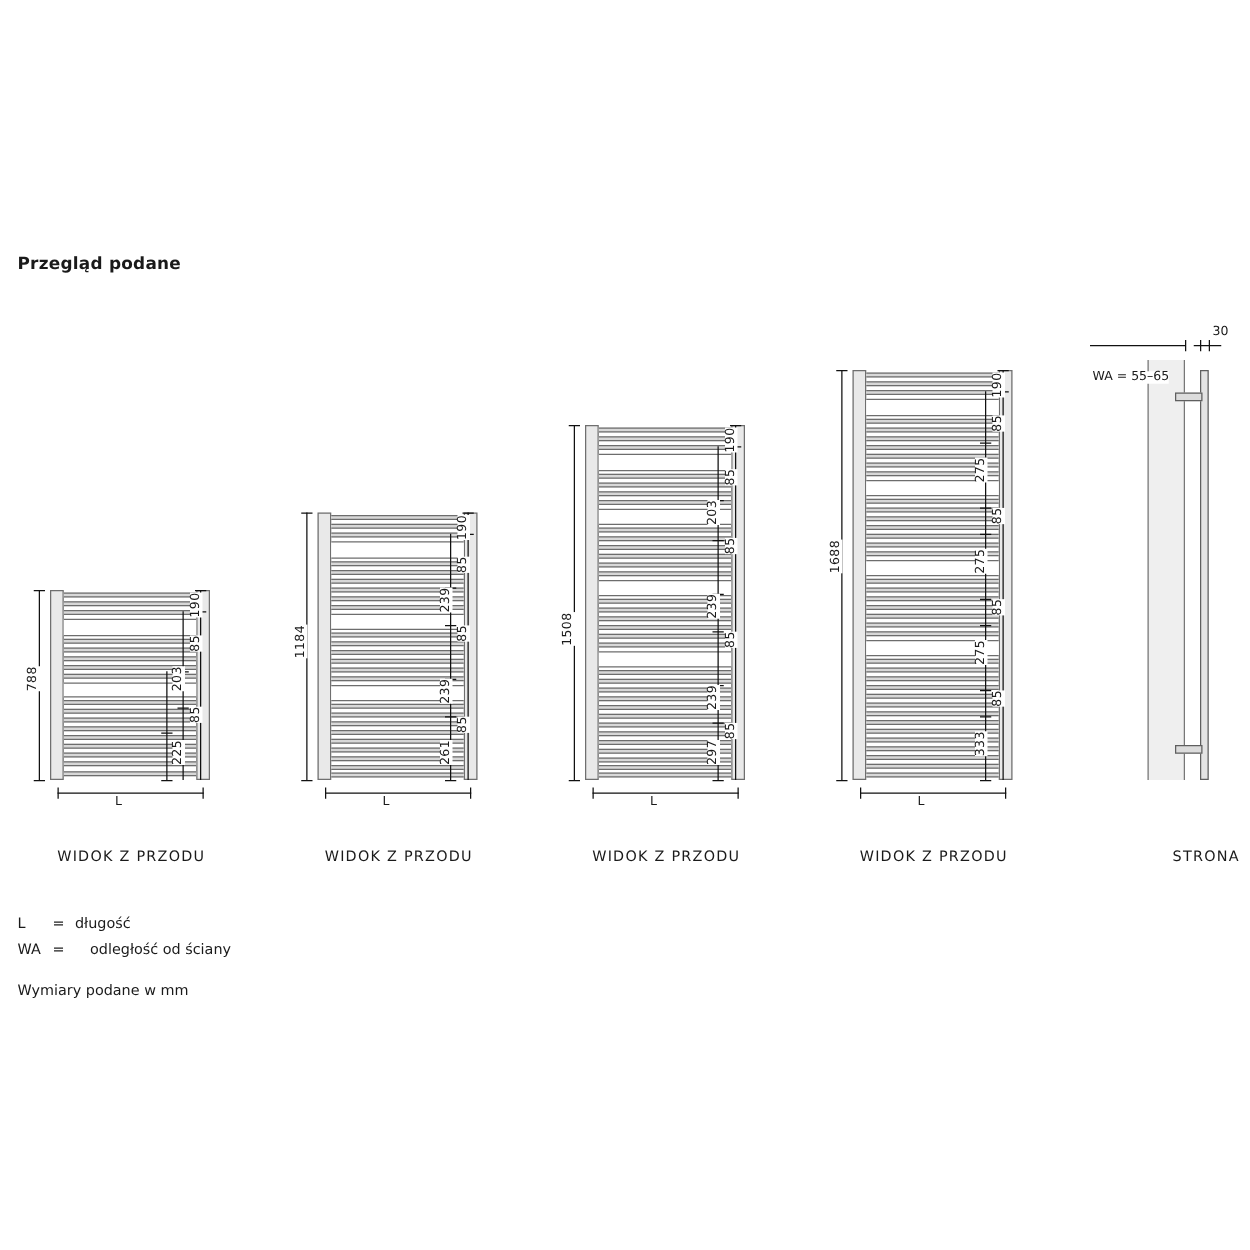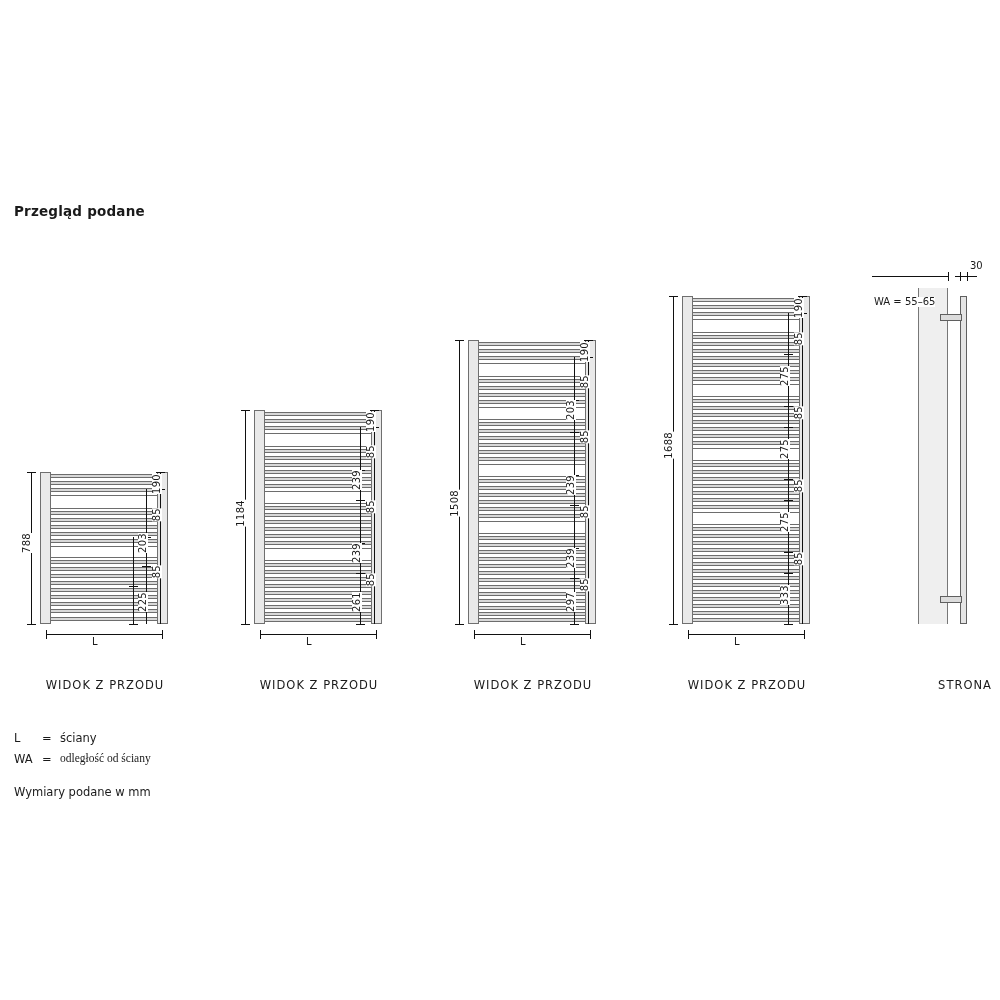--- a/index.html
+++ b/index.html
@@ -457,19 +457,19 @@
   <div class="dimline-h" style="left:955px;top:276px;width:22px;"></div>
   <div class="tick-v" style="left:960px;top:272px;"></div>
   <div class="tick-v" style="left:967px;top:272px;"></div>
   <div class="hlabel" style="left:970px;top:261px;">30</div>
 
   <div class="caption" style="left:890px;top:678px;width:150px;">STRONA</div>
 </div>
 
 <div class="legend-key" style="left:14px;top:731px;">L</div>
 <div class="legend-eq" style="left:42px;top:731px;">=</div>
-<div class="legend" style="left:60px;top:731px;">ściany</div>
+<div class="legend" style="left:60px;top:731px;">długość</div>
 
 <div class="legend-key" style="left:14px;top:752px;">WA</div>
 <div class="legend-eq" style="left:42px;top:752px;">=</div>
-<div class="legend" style="left:60px;top:752px;font-family:Liberation Serif, serif;">odległość od ściany</div>
+<div class="legend" style="left:72px;top:752px;">odległość od ściany</div>
 
 <div class="legend" style="left:14px;top:785px;">Wymiary podane w mm</div>
 
 </body></html>

